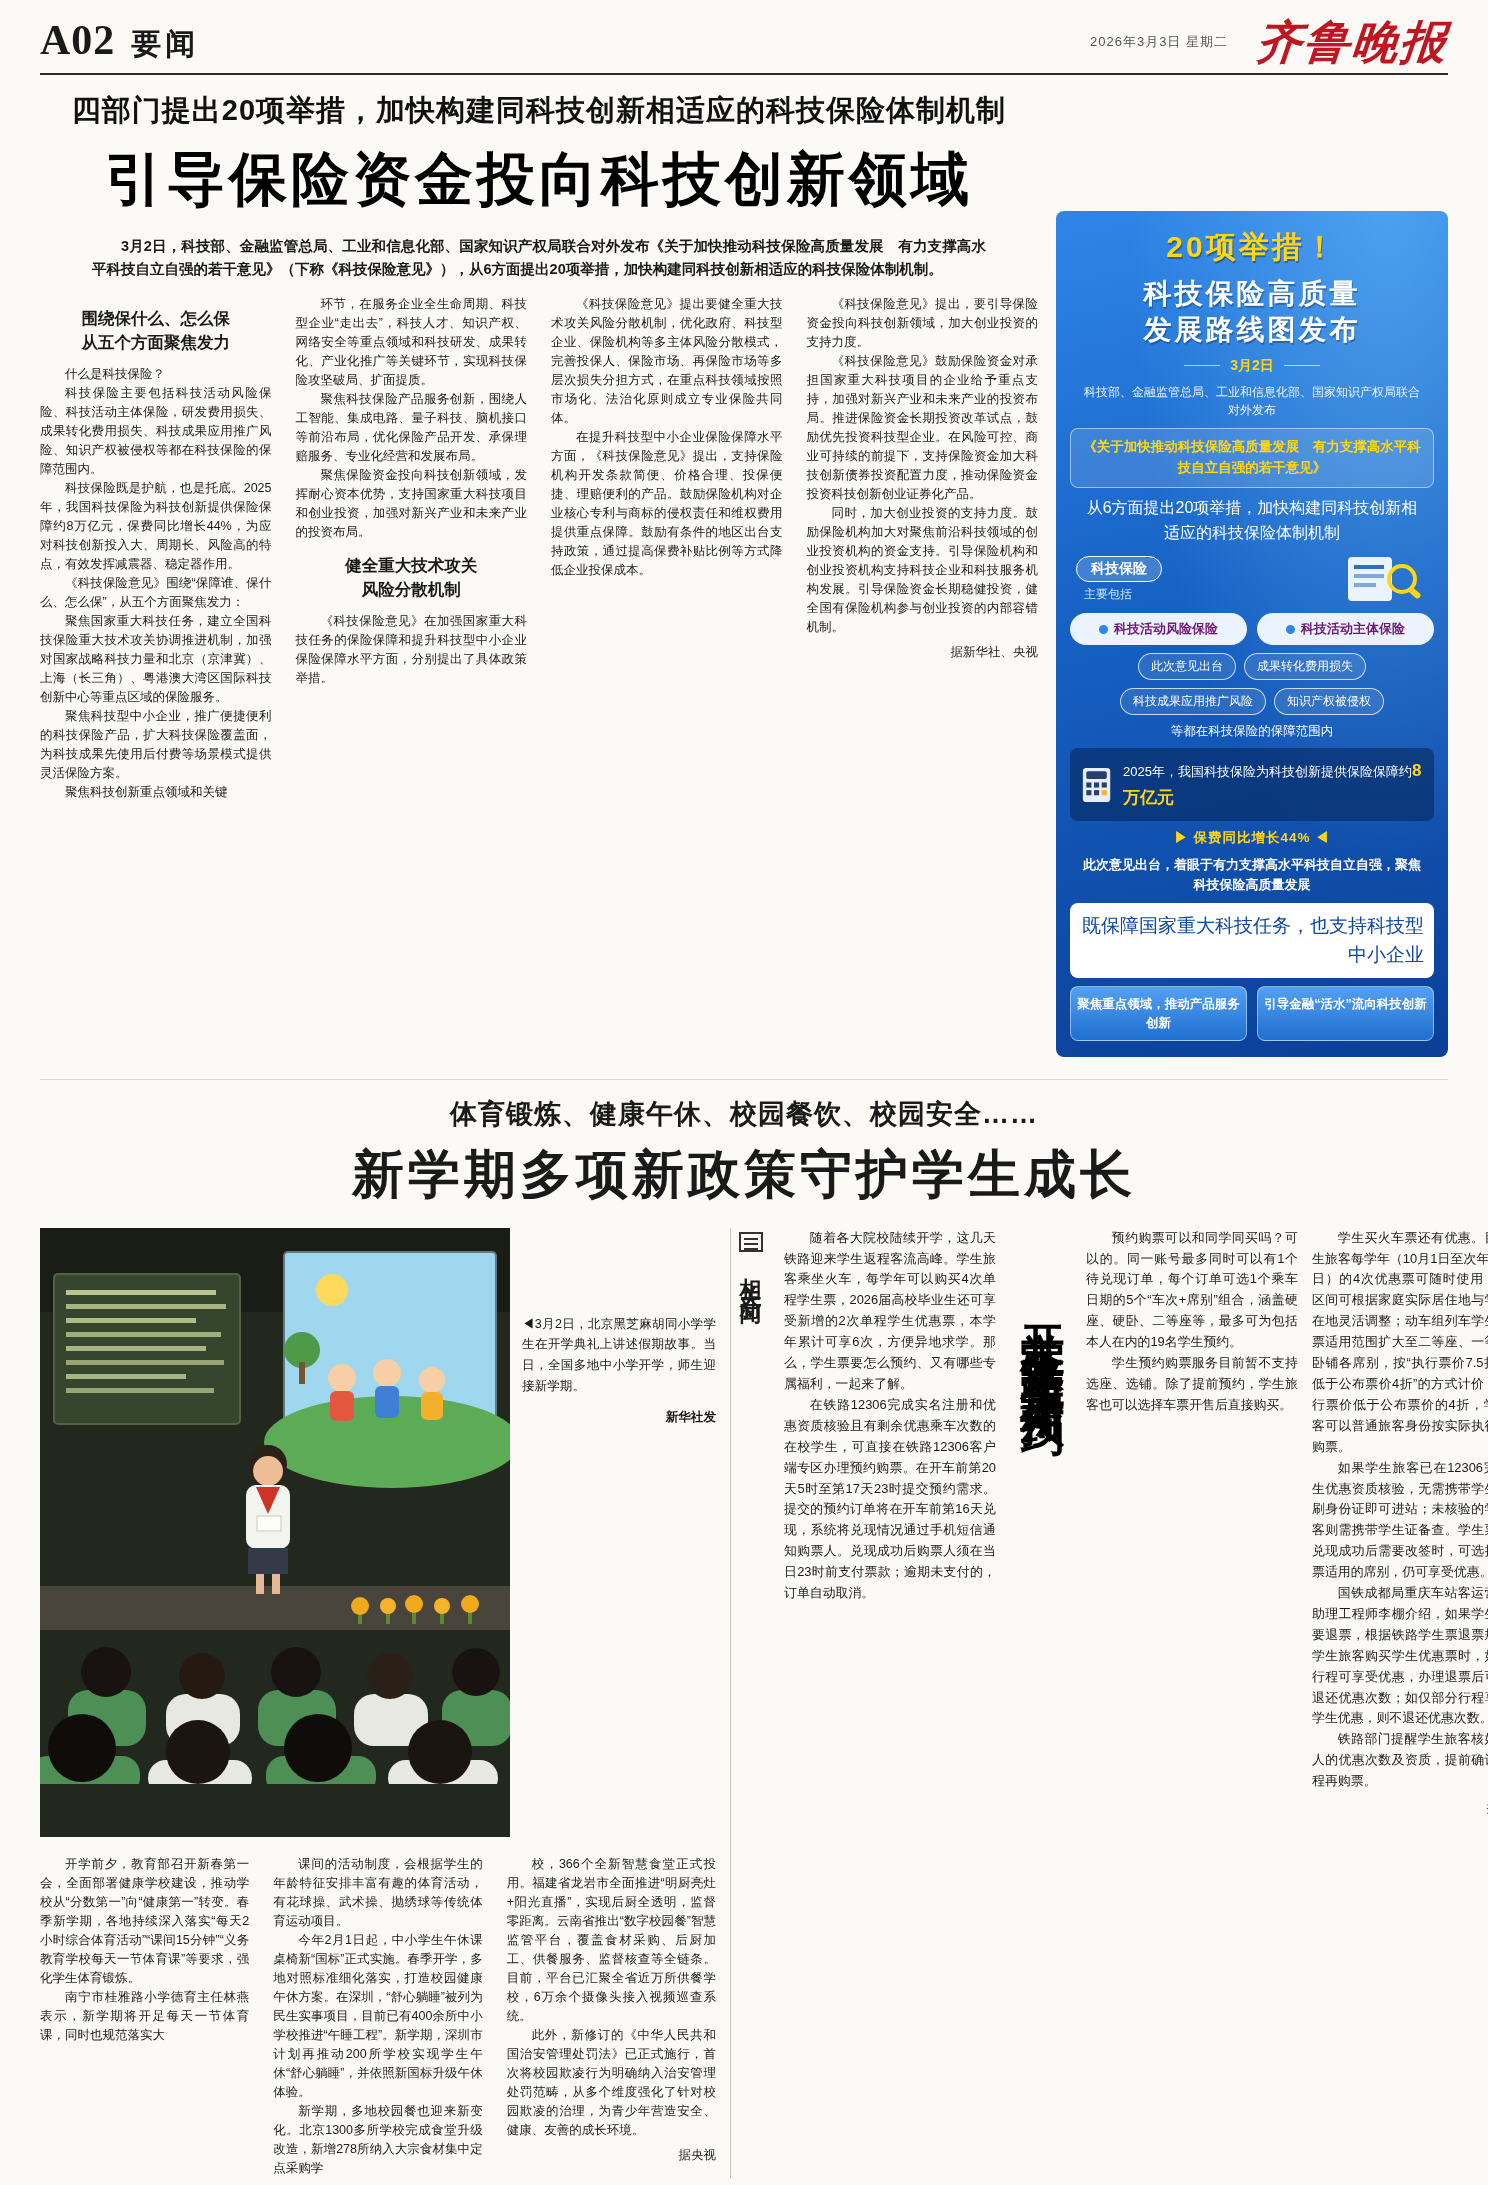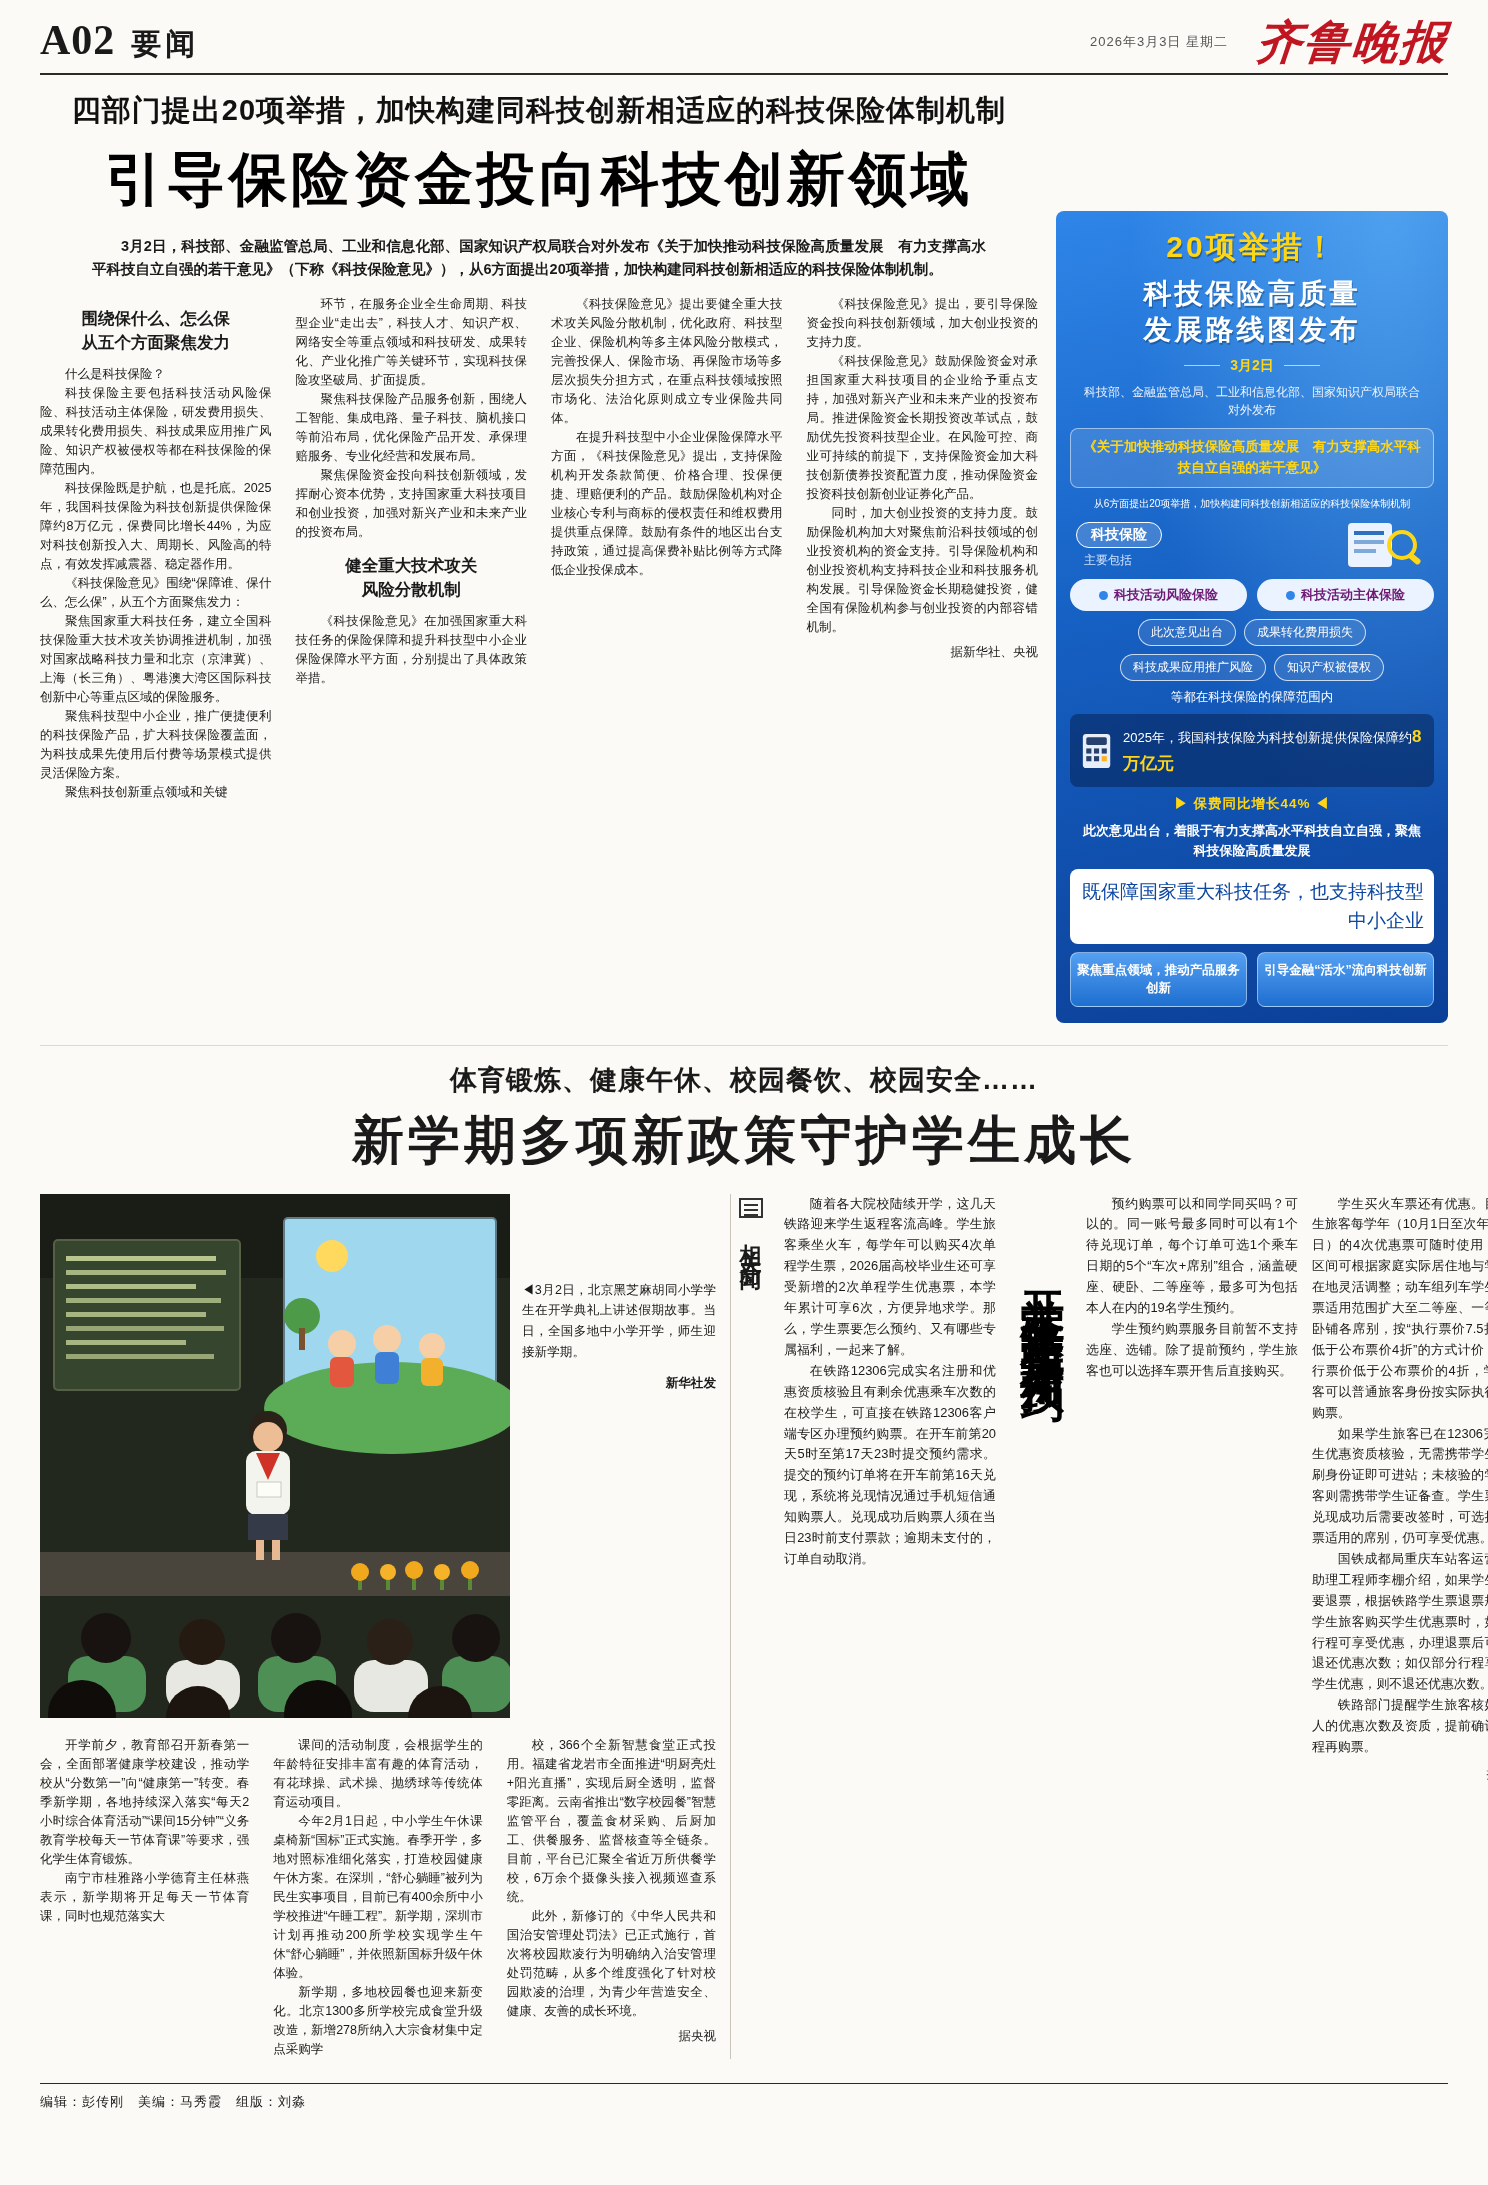--- a/index.html
+++ b/index.html
@@ -44,21 +44,21 @@
     letter-spacing:3px; text-shadow:1px 2px 0 rgba(0,0,0,.3); }
   .ig-title { text-align:center; font-size:28px; font-weight:900; letter-spacing:3px; line-height:1.3;
     text-shadow:1px 2px 0 rgba(0,0,0,.25); }
   .ig-date { display:flex; align-items:center; justify-content:center; gap:10px;
     color:#ffd616; font-weight:bold; font-size:14px; }
   .ig-line { width:36px; height:1px; background:rgba(255,255,255,.65); }
   .ig-issuers { text-align:center; font-size:12px; line-height:1.55; color:#eaf3ff; padding:0 14px; }
   .ig-doc { background:rgba(255,255,255,.13); border:1px solid rgba(255,255,255,.5);
     border-radius:8px; padding:8px 12px; color:#ffd616; font-weight:bold; text-align:center;
     font-size:13.5px; line-height:1.55; }
-  .ig-summary { text-align:center; font-size:10px; line-height:1.55; padding:0 10px; }
+  .ig-summary { text-align:center; font-size:16px; line-height:1.55; padding:0 10px; }
   .ig-tag-row { display:flex; align-items:center; justify-content:space-between; padding:0 6px; }
   .ig-tag-col { display:flex; flex-direction:column; gap:4px; align-items:flex-start; }
   .ig-pill-tag { border:1px solid #fff; border-radius:15px; padding:3px 14px; font-weight:bold;
     font-size:14px; background:rgba(255,255,255,.18); }
   .ig-tag-note { font-size:12px; color:#cfe3ff; padding-left:8px; }
   .ig-type-pills { display:flex; gap:10px; }
   .ig-type-pill { flex:1; background:#eaf3ff; color:#701a75; font-weight:bold; text-align:center;
     border-radius:16px; padding:7px 4px; font-size:13px; display:flex; align-items:center;
     justify-content:center; gap:6px; }
   .pill-dot { width:9px; height:9px; border-radius:50%; background:#2f86e8; display:inline-block; }
@@ -77,21 +77,21 @@
   .ig-buttons { display:flex; gap:10px; }
   .ig-btn { flex:1; background:linear-gradient(180deg,#54a0f2,#1f6fd0); border:1px solid rgba(255,255,255,.45);
     border-radius:8px; text-align:center; font-weight:bold; font-size:12.5px; padding:8px 4px; line-height:1.45; }
   
   .article2 { margin-top:22px; border-top:1px solid #ddd9ce; padding-top:16px; }
   .a2-kicker { text-align:center; font-size:27px; font-weight:900; letter-spacing:1px; }
   .a2-headline { text-align:center; font-family:"Liberation Serif", serif; font-size:52px;
     font-weight:900; letter-spacing:4px; margin:8px 0 18px; }
   .a2-body { display:flex; gap:14px; }
   .a2-left { width:676px; flex:none; }
-  .photo-row { display:flex; gap:12px; height:524px; }
+  .photo-row { display:flex; gap:12px; height:609px; }
   .photo { width:470px; flex:none; background:#23281f; overflow:hidden; }
   .photo svg { display:block; }
   .photo-caption { flex:1; min-width:0; font-size:12.6px; line-height:1.65; text-align:justify; padding-top:86px; }
   .caption-credit { text-align:right; margin-top:10px; font-weight:bold; }
   .a2-bottom-cols { display:flex; gap:24px; margin-top:18px; }
   .a2-bcol { flex:1; min-width:0; font-size:12.5px; line-height:1.52; text-align:justify; }
   .related-strip { width:40px; flex:none; display:flex; flex-direction:column; align-items:center;
     gap:8px; padding-top:4px; border-left:1px solid #c9c5ba; }
   .related-icon { width:24px; height:20px; border:2px solid #333; position:relative; }
   .related-icon::after { content:""; position:absolute; left:3px; top:4px; width:14px; height:2px;

